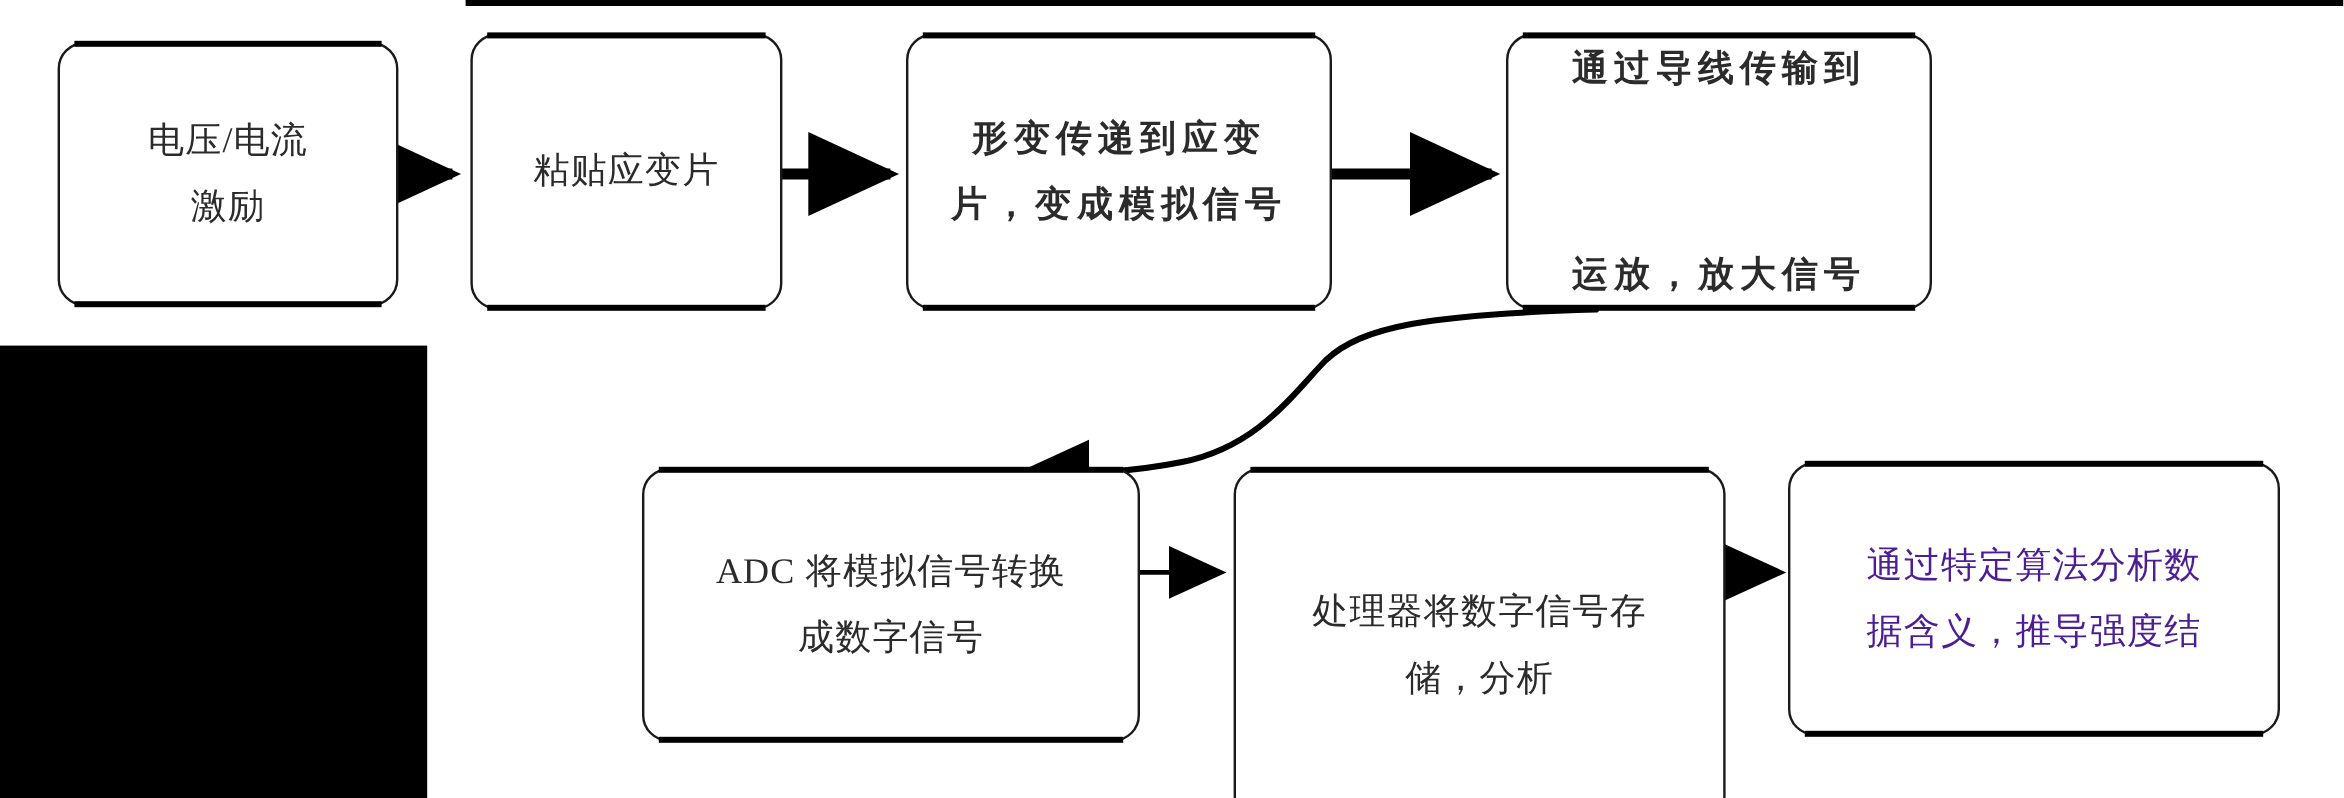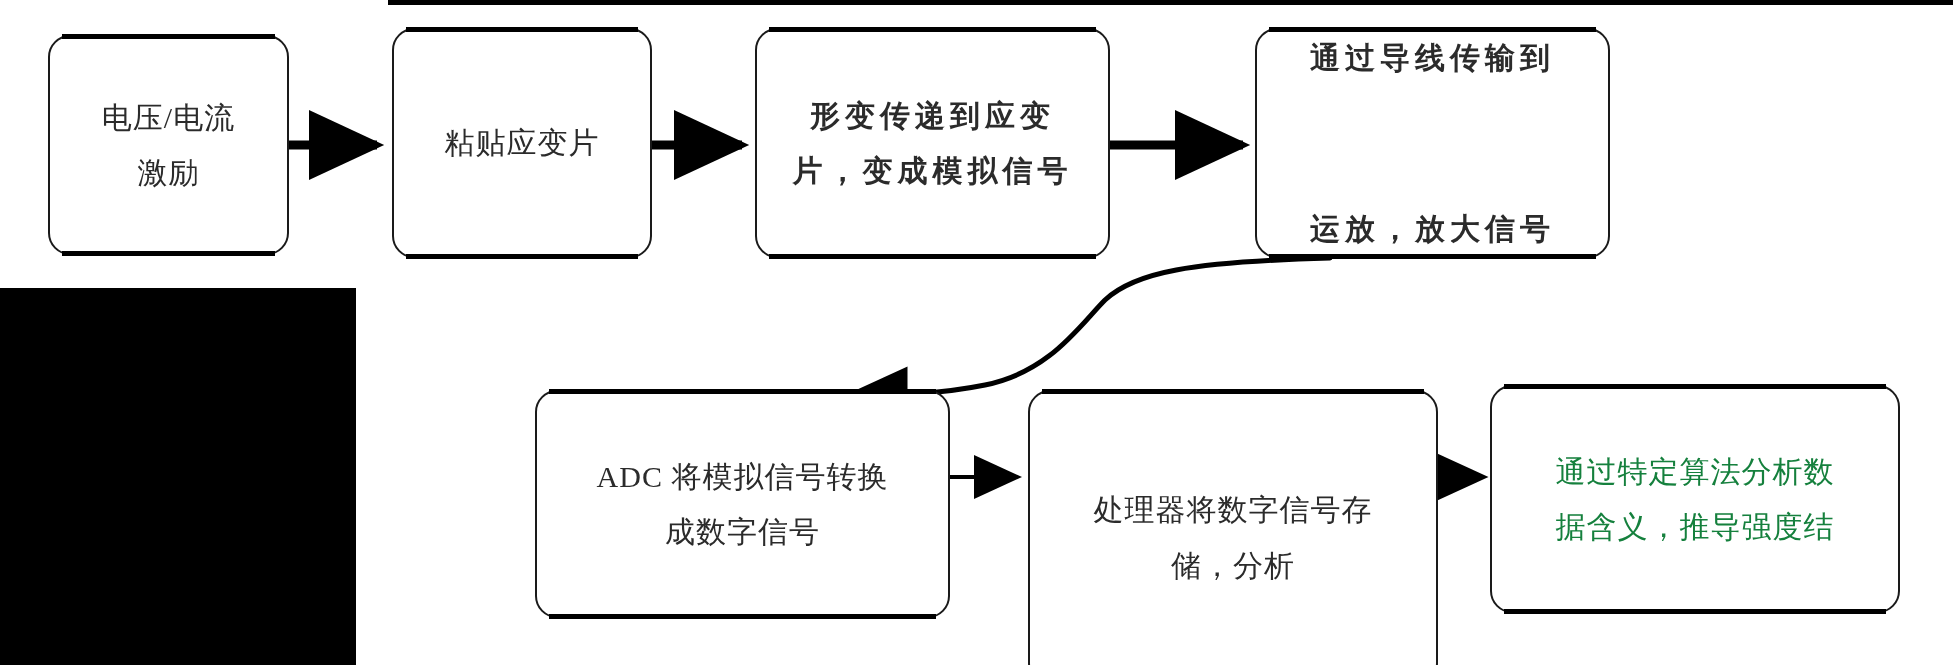--- a/index.html
+++ b/index.html
@@ -118,21 +118,21 @@
 
     <g>
       <line x1="950" y1="477" x2="1016" y2="477" stroke="#000000" stroke-width="4" marker-end="url(#arrow-r-thin)"></line>
     </g>
 
     <g>
       <line x1="1438" y1="477" x2="1478" y2="477" stroke="#000000" stroke-width="7" stroke-dasharray="3 5" marker-end="url(#arrow-r-thin)"></line>
     </g>
   </svg>
 
-  <div class="node" id="node-1" style="left: 48px; top: 35px; width: 241px; height: 220px; border-color: rgb(26, 26, 26); color: rgb(43, 43, 43); background: rgb(255, 255, 255);">
+  <div class="node" id="node-1" style="left: 48px; top: 35px; width: 284px; height: 220px; border-color: rgb(26, 26, 26); color: rgb(43, 43, 43); background: rgb(255, 255, 255);">
     <span class="line">电压/电流</span>
     <span class="line">激励</span>
   </div>
 
   <div class="node" id="node-2" style="left: 392px; top: 28px; width: 260px; height: 230px; border-color: rgb(26, 26, 26); color: rgb(43, 43, 43); background: rgb(255, 255, 255);">
     <span class="line">粘贴应变片</span>
   </div>
 
   <div class="node spaced" id="node-3" style="left: 755px; top: 28px; width: 355px; height: 230px; border-color: rgb(26, 26, 26); color: rgb(43, 43, 43); background: rgb(255, 255, 255);">
     <span class="line">形变传递到应变</span>
@@ -147,18 +147,18 @@
   <div class="node" id="node-5" style="left: 535px; top: 390px; width: 415px; height: 228px; border-color: rgb(26, 26, 26); color: rgb(43, 43, 43); background: rgb(255, 255, 255); text-align: right;">
     <span class="line">ADC 将模拟信号转换</span>
     <span class="line">成数字信号</span>
   </div>
 
   <div class="node" id="node-6" style="left: 1028px; top: 390px; width: 410px; height: 295px; border-color: rgb(26, 26, 26); color: rgb(43, 43, 43); background: rgb(255, 255, 255);">
     <span class="line">处理器将数字信号存</span>
     <span class="line">储，分析</span>
   </div>
 
-  <div class="node" id="node-7" style="left: 1490px; top: 385px; width: 410px; height: 228px; border-color: rgb(26, 26, 26); color: #15803d; background: rgb(255, 255, 255);">
+  <div class="node" id="node-7" style="left: 1490px; top: 385px; width: 410px; height: 228px; border-color: rgb(26, 26, 26); color: #4c1d95; background: rgb(255, 255, 255);">
     <span class="line">通过特定算法分析数</span>
     <span class="line">据含义，推导强度结</span>
   </div>
 
 </div>
 
 </body></html>

